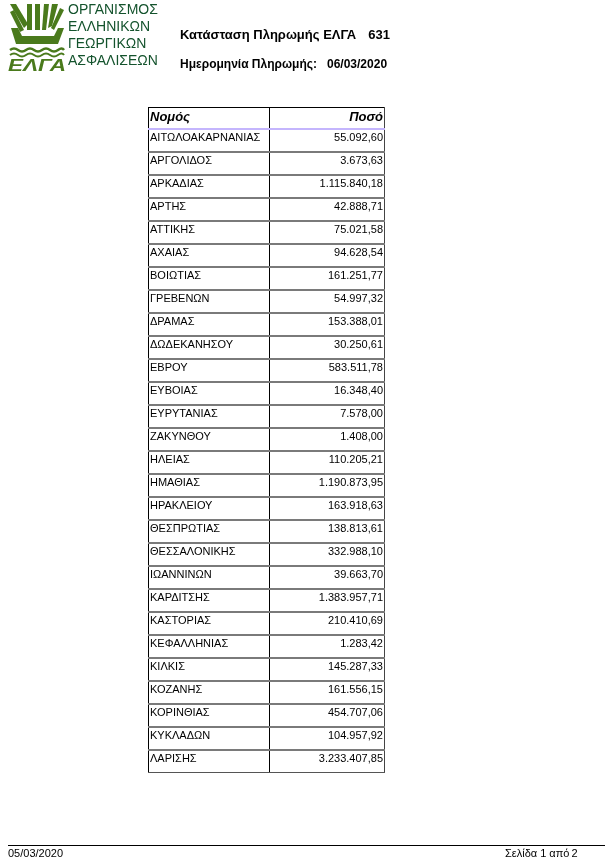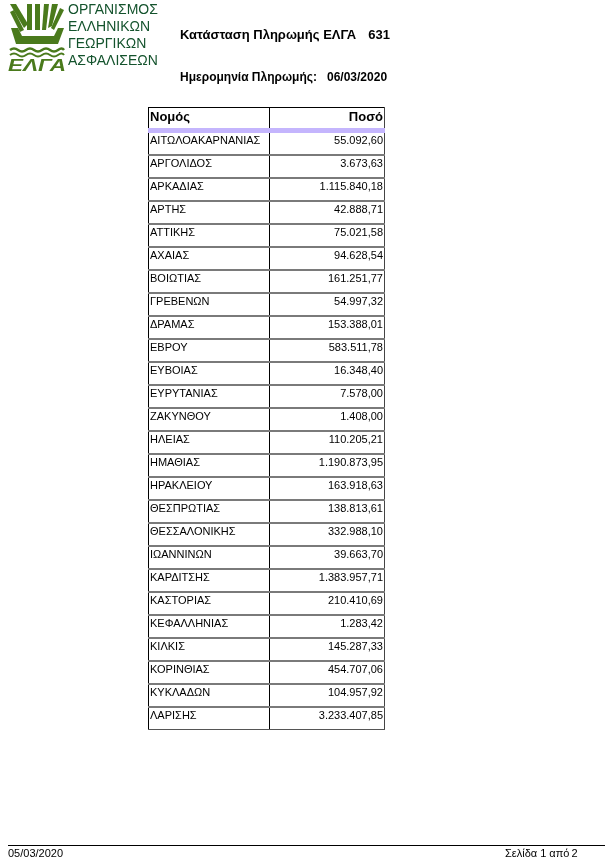--- a/index.html
+++ b/index.html
@@ -12,33 +12,33 @@
     position: absolute; left: 68px; top: 1px;
     font-family: "Liberation Sans", sans-serif; font-size: 14px; line-height: 17px;
     color: #14532d; letter-spacing: 0px;
   }
   .org-name div { white-space: nowrap; }
   .report-title {
     position: absolute; left: 180px; top: 27px; font-size: 13px; font-weight: bold; white-space: nowrap;
   }
   .report-title .num { margin-left: 12px; }
   .report-date {
-    position: absolute; left: 180px; top: 70px; font-size: 12px; font-weight: bold; white-space: nowrap;
+    position: absolute; left: 180px; top: 57px; font-size: 12px; font-weight: bold; white-space: nowrap;
   }
   .report-date .val { margin-left: 10px; }
   table.payments {
     position: absolute; left: 148px; top: 107px; border-collapse: collapse;
     width: 237px; font-size: 11px;
   }
   table.payments th, table.payments td {
     padding: 0 1px; vertical-align: top; height: 20px;
   }
   table.payments th {
     font-size: 13px; font-weight: bold; height: 19px;
-    border-bottom: 5px solid #c4b5fd; text-align: left; padding-top: 1px;
+    border-bottom: 2px solid #c4b5fd; text-align: left; padding-top: 1px; font-style: italic;
   }
   table.payments th.amt { text-align: right; }
   table.payments td { border-bottom: 2px solid #7a7a7a; padding-top: 1px; }
   table.payments tr:last-child td { border-bottom: 1px solid #555; }
   table.payments .c1 { width: 118px; border-left: 1px solid #000; border-right: 1px solid #000; }
   table.payments .c2 { width: 114px; text-align: right; border-right: 1px solid #444; margin-left: 11px; }
   table.payments th.c1 { border-top: 1px solid #000; }
   table.payments th.c2 { border-top: 1px solid #000; }
   .footer-line { position: absolute; left: 8px; right: 0; top: 845px; border-top: 1px solid #000; }
   .footer-date { position: absolute; left: 8px; top: 847px; font-size: 11px; }
@@ -120,20 +120,24 @@
       </tr>
       <tr>
         <td class="c1">ΓΡΕΒΕΝΩΝ</td>
         <td class="c2">54.997,32</td>
       </tr>
       <tr>
         <td class="c1">ΔΡΑΜΑΣ</td>
         <td class="c2">153.388,01</td>
       </tr>
       <tr>
+        <td class="c1">ΔΩΔΕΚΑΝΗΣΟΥ</td>
+        <td class="c2">30.250,61</td>
+      </tr>
+      <tr>
         <td class="c1">ΕΒΡΟΥ</td>
         <td class="c2">583.511,78</td>
       </tr>
       <tr>
         <td class="c1">ΕΥΒΟΙΑΣ</td>
         <td class="c2">16.348,40</td>
       </tr>
       <tr>
         <td class="c1">ΕΥΡΥΤΑΝΙΑΣ</td>
         <td class="c2">7.578,00</td>
@@ -174,20 +178,24 @@
         <td class="c1">ΚΑΣΤΟΡΙΑΣ</td>
         <td class="c2">210.410,69</td>
       </tr>
       <tr>
         <td class="c1">ΚΕΦΑΛΛΗΝΙΑΣ</td>
         <td class="c2">1.283,42</td>
       </tr>
       <tr>
         <td class="c1">ΚΙΛΚΙΣ</td>
         <td class="c2">145.287,33</td>
+      </tr>
+      <tr>
+        <td class="c1">ΚΟΖΑΝΗΣ</td>
+        <td class="c2">161.556,15</td>
       </tr>
       <tr>
         <td class="c1">ΚΟΡΙΝΘΙΑΣ</td>
         <td class="c2">454.707,06</td>
       </tr>
       <tr>
         <td class="c1">ΚΥΚΛΑΔΩΝ</td>
         <td class="c2">104.957,92</td>
       </tr>
       <tr>

